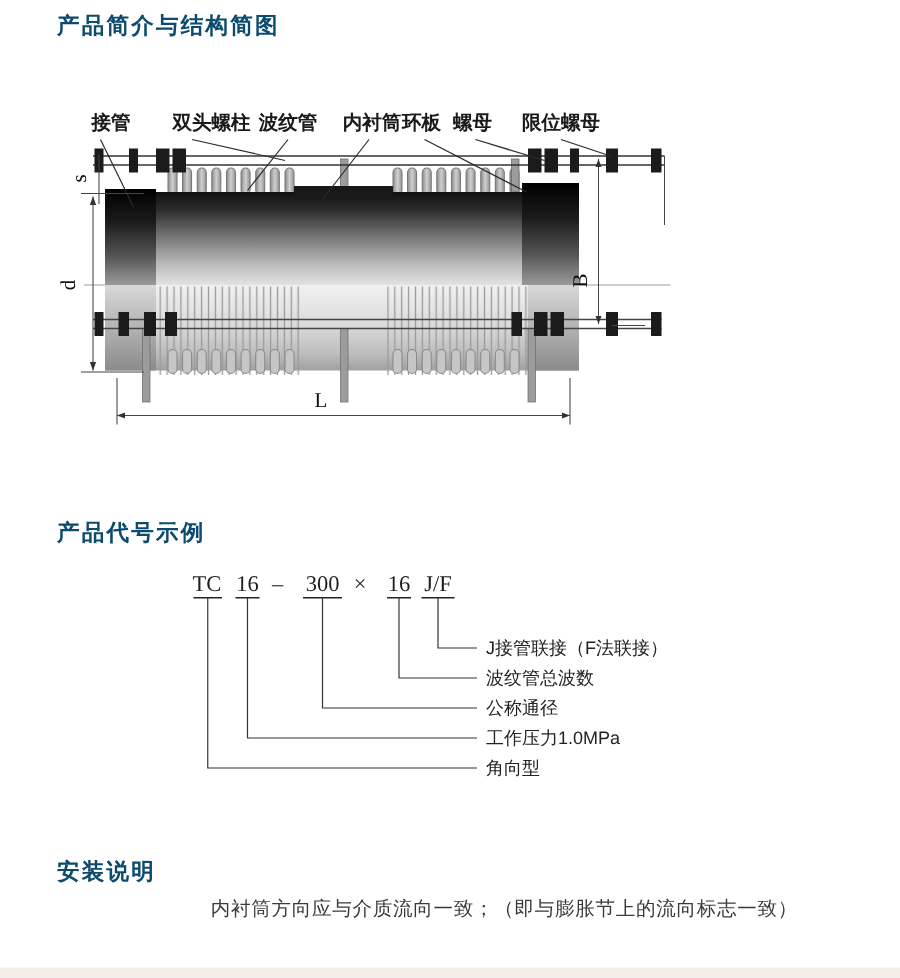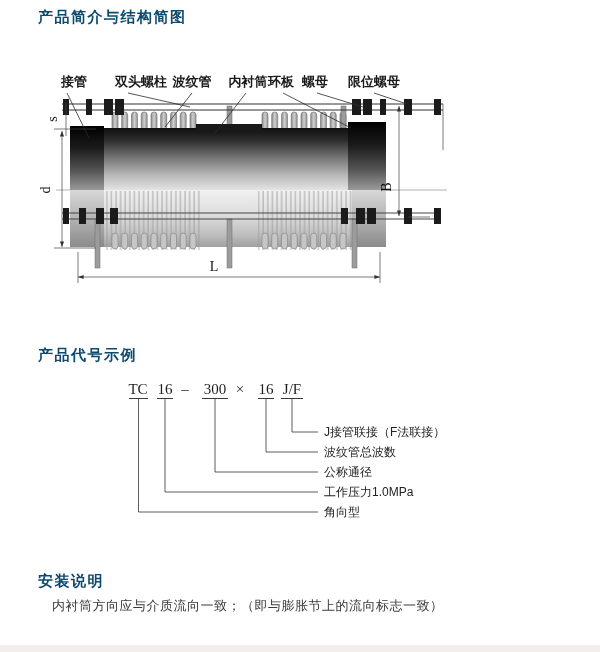--- a/index.html
+++ b/index.html
@@ -11,21 +11,21 @@
     position:absolute;margin:0;font-size:15px;font-weight:bold;color:#0c4a6e;
     letter-spacing:1.5px;font-family:"Liberation Sans",sans-serif;
   }
   #title-structure{left:38px;top:8px;}
   #title-code{left:38px;top:346px;}
   #title-install{left:38px;top:561px;margin-top:11px;}
   #install-text{
     position:absolute;left:52px;top:594px;width:480px;
     font-size:13px;line-height:23px;color:#3a3a3a;letter-spacing:0.5px;
   }
-  #install-text p{margin:0;}
+  #install-text p{margin:0;text-align:right;}
   svg{position:absolute;left:0;}
   #diagram-svg{top:0;}
   #codetree-svg{top:370px;}
   .partlabel{font-size:13px;font-weight:600;fill:#1a1a1a;font-family:"Liberation Sans",sans-serif;}
   .dimlabel{font-size:14px;fill:#111;font-family:"Liberation Serif","DejaVu Serif",serif;}
   .token{font-size:15px;fill:#1f1f1f;font-family:"Liberation Serif","DejaVu Serif",serif;}
   .legendlabel{font-size:12px;fill:#222;font-family:"Liberation Sans",sans-serif;}
   .thin{stroke:#444;stroke-width:0.7;fill:none;}
   .leader{stroke:#2a2a2a;stroke-width:0.8;fill:none;}
   .tree{stroke:#333;stroke-width:0.8;fill:none;}

